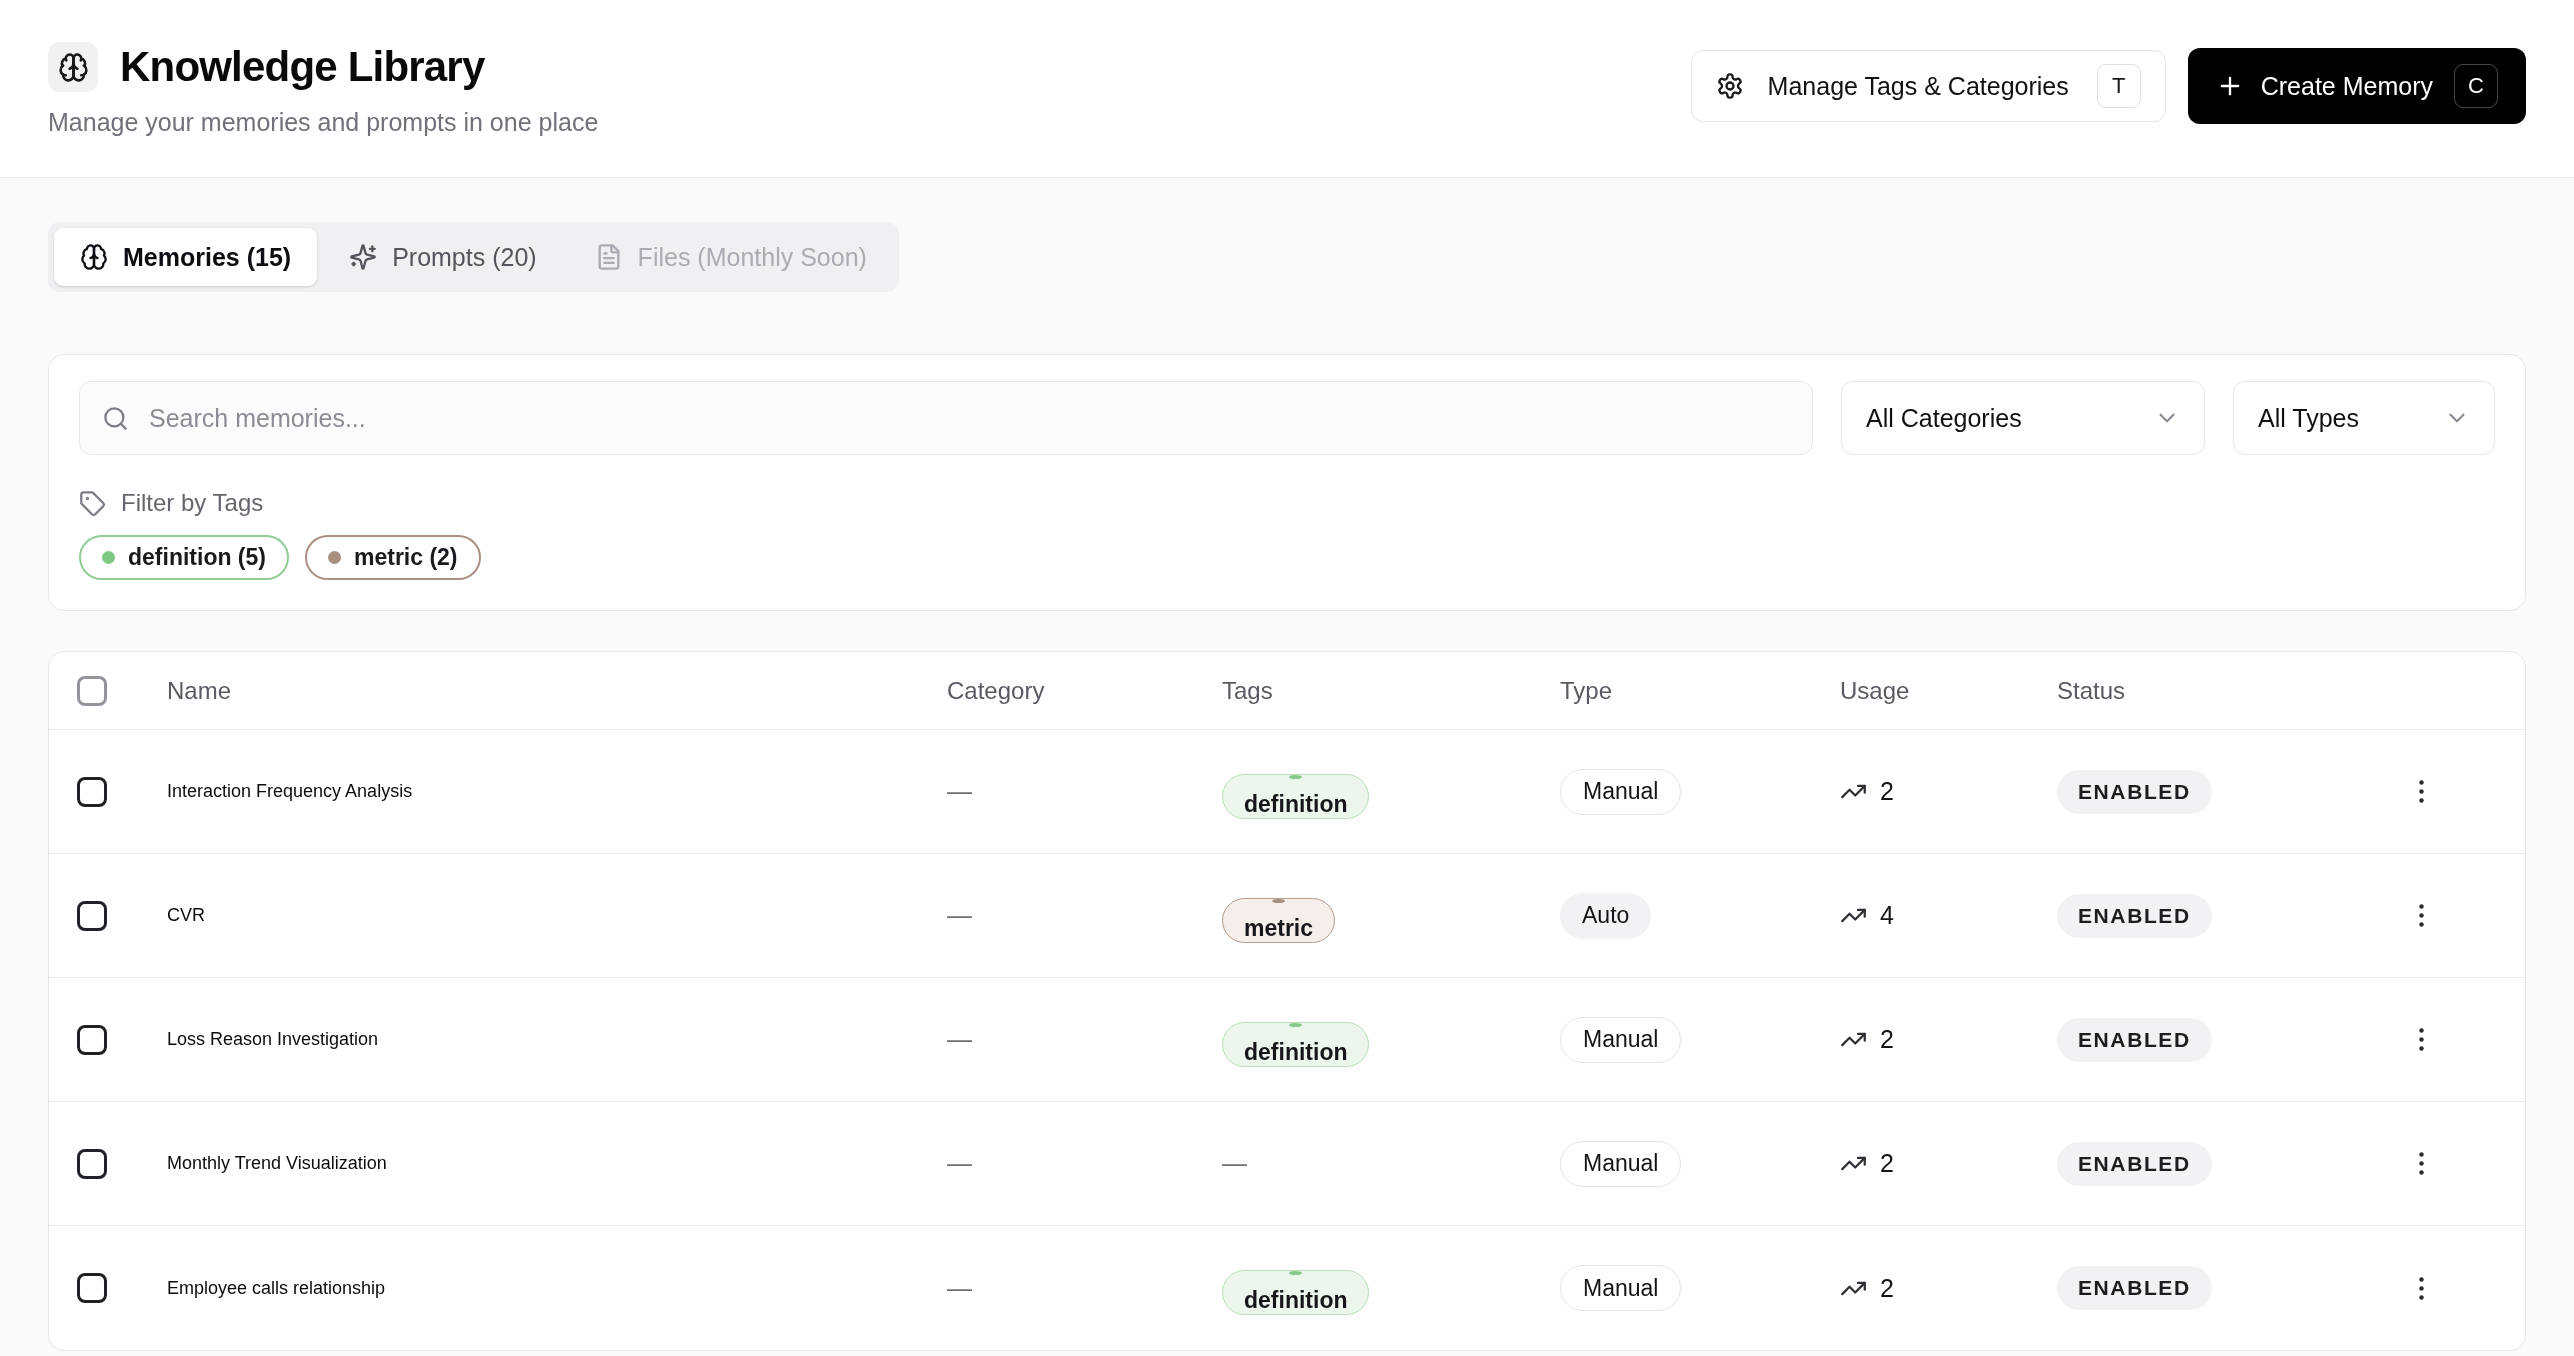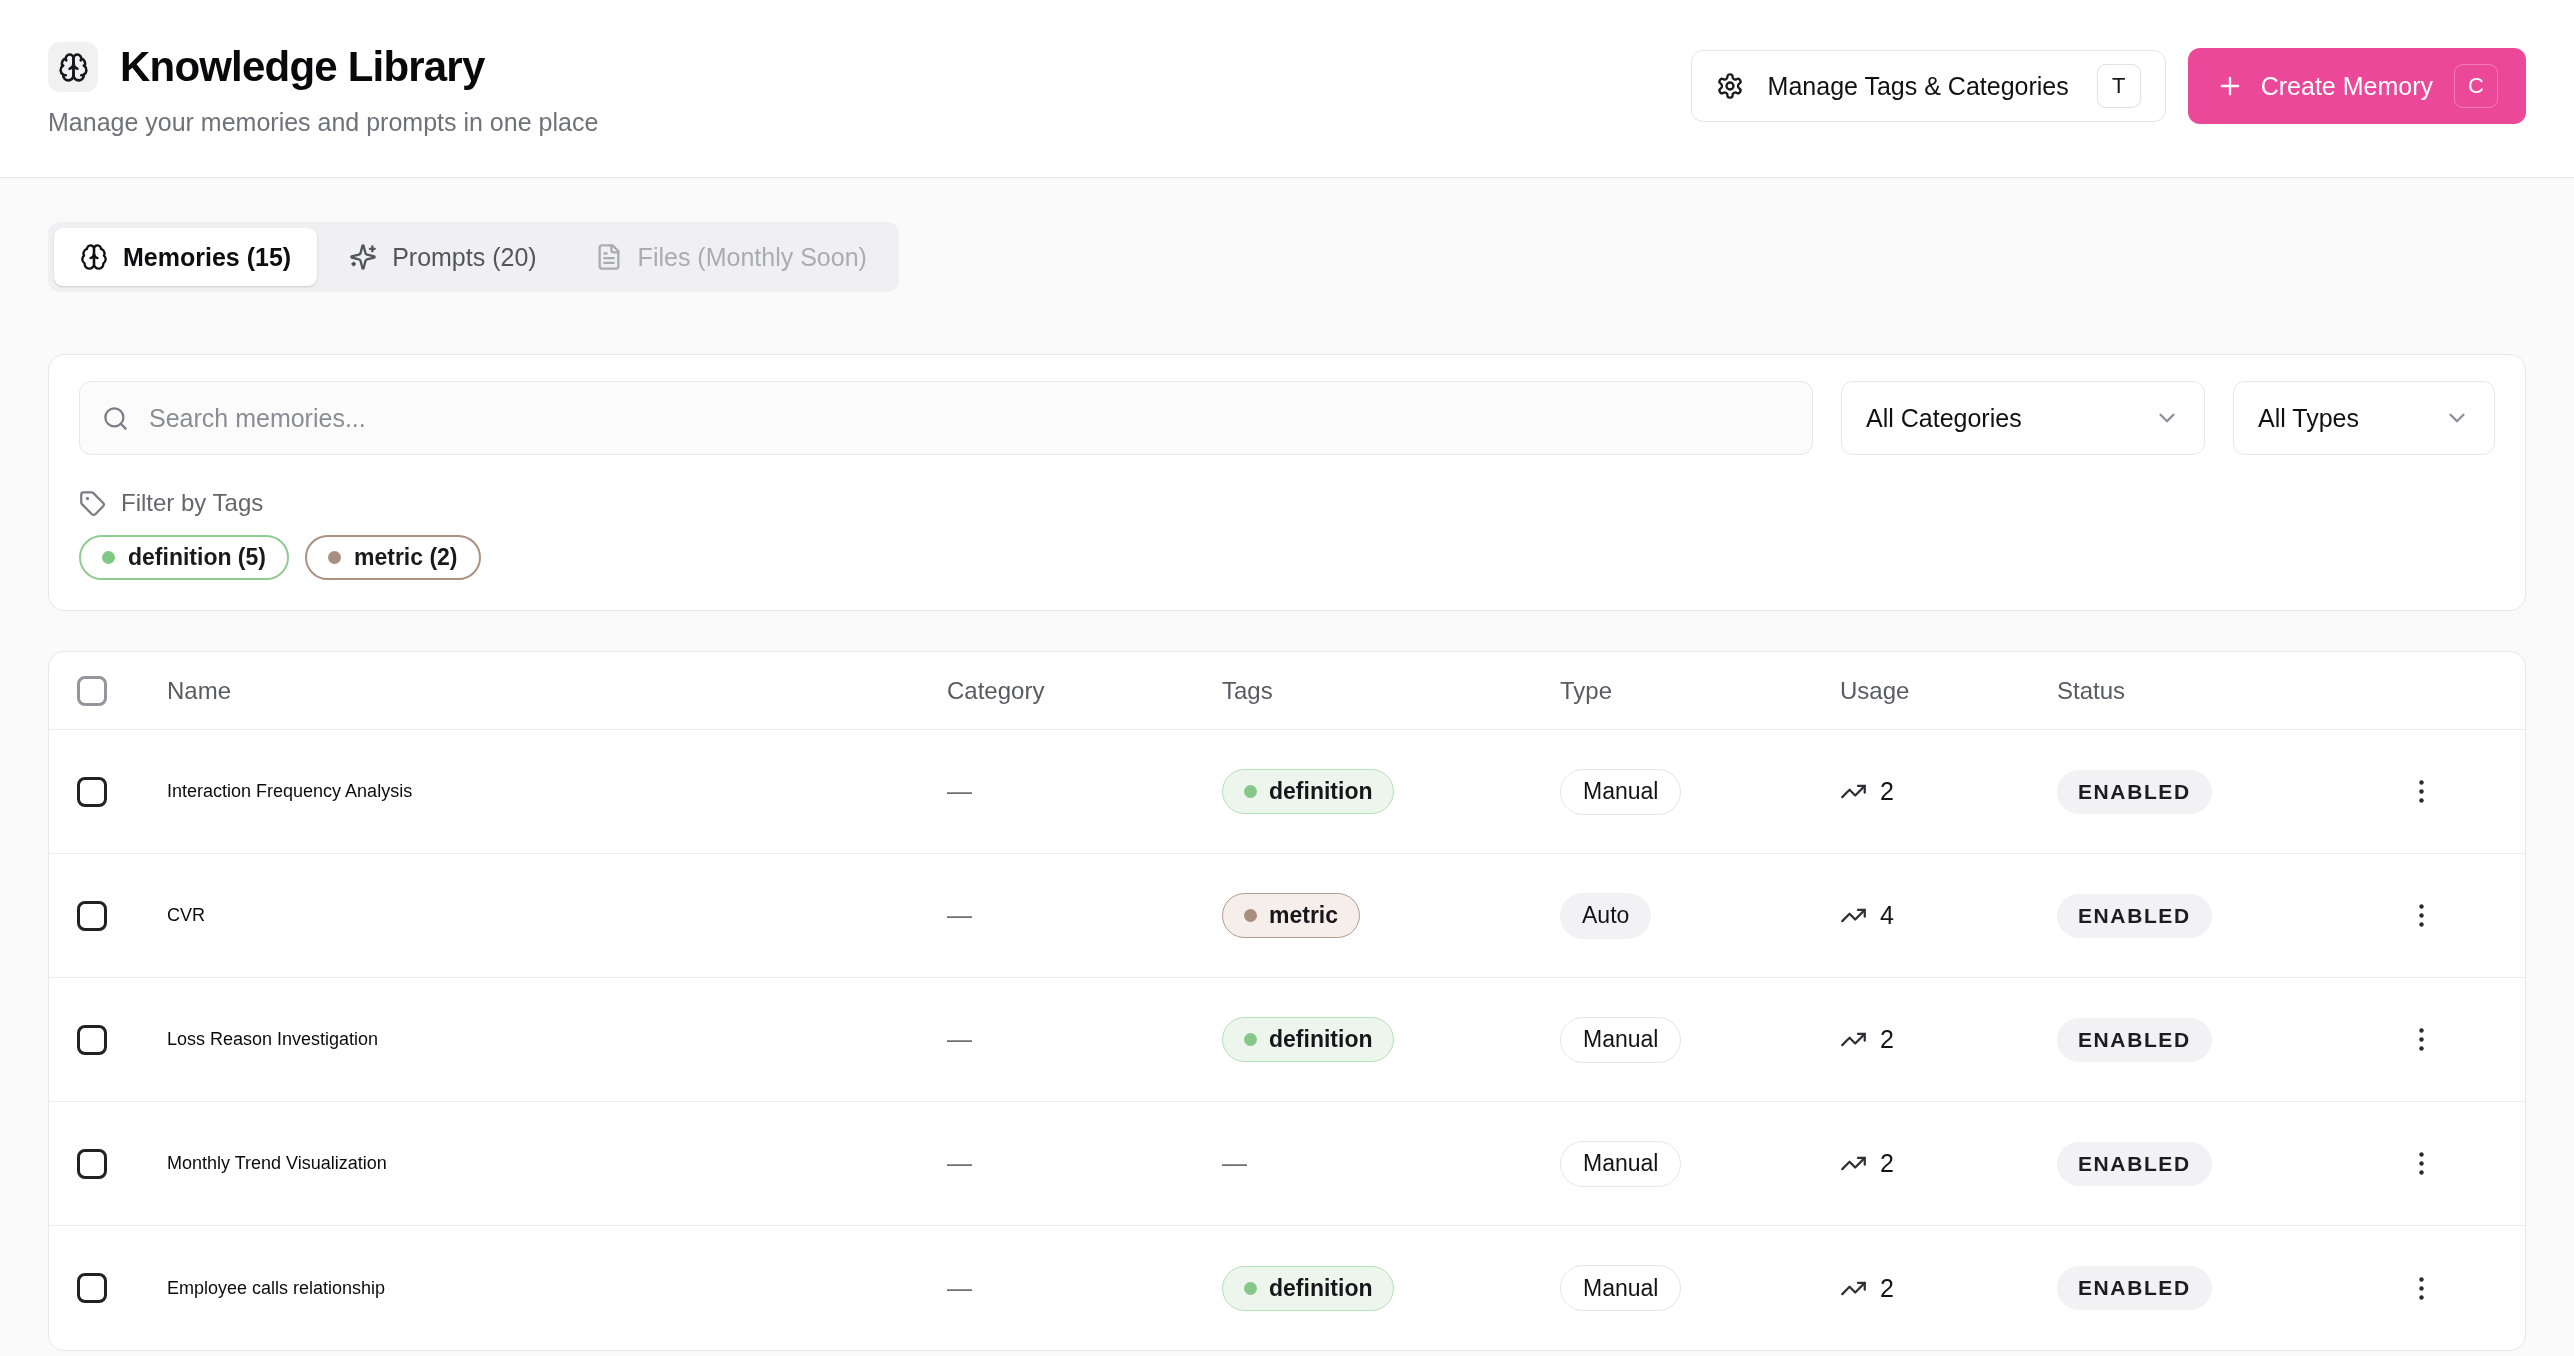--- a/index.html
+++ b/index.html
@@ -24,21 +24,21 @@
     display:flex; align-items:center; justify-content:center; color:#18181b;
   }
   .app-icon-box svg { width:31px; height:31px; }
   .page-title { margin:0; font-size:42px; font-weight:700; letter-spacing:-0.8px; color:#09090b; }
   .page-subtitle { margin:16px 0 0; font-size:25px; color:#71717a; }
 
   .header-actions { display:flex; align-items:center; gap:22px; margin-top:6px; }
   .btn { display:flex; align-items:center; gap:17px; border-radius:12px; font-size:25px; font-weight:500; white-space:nowrap; }
   .btn-outline { background:#fff; border:1.5px solid #e5e5e8; height:72px; padding:0 24px; color:#111114;gap:24px; }
   .btn-outline svg { width:28px; height:28px; color:#1b1b1f; }
-  .btn-dark { background:#ec4899; color:#ffffff; height:76px; padding:8px 28px; }
+  .btn-dark { background:#000000; color:#ffffff; height:76px; padding:8px 28px; }
   .btn-dark svg { width:28px; height:28px; }
   .kbd {
     display:flex; align-items:center; justify-content:center;
     width:44px; height:44px; border-radius:9px; font-size:22px; font-weight:500; margin-left:4px;
   }
   .kbd-light { border:1.5px solid #e0e0e4; color:#18181b; }
   .kbd-dark  { border:1.5px solid rgba(255,255,255,.28); color:#fff; }
 
   
   main { padding:44px 48px 0; }
@@ -98,21 +98,21 @@
   .trow.data { height:124px; border-bottom:1px solid #ededf0; }
   .trow.data:last-child { border-bottom:none; }
   .th { font-size:24px; font-weight:500; color:#5a5a63; }
   .cell-check { padding-left:28px; }
   .checkbox { display:block; width:30px; height:30px; border-radius:8px; border:3px solid #202025; background:#fff; }
   .checkbox.header { border-color:#94949c; }
   .cell-name { font-size:18px; font-weight:500; color:#0c0c10; }
   .dash { font-size:25px; color:#6e6e77; }
   .tagpill {
     display:inline-flex; align-items:center; gap:12px; height:45px; padding:0 21px;
-    border-radius:23px; font-size:23px; font-weight:600; color:#17171b; width:max-content;
+    border-radius:23px; font-size:23px; font-weight:600; color:#17171b; width:max-content;flex-direction:column;
   }
   .tagpill .dot { width:13px; height:13px; border-radius:50%; }
   .tag-green { background:#ecf6ec; border:1.5px solid #b7dfb8; }
   .tag-green .dot { background:#85c889; }
   .tag-brown { background:#f5eeea; border:1.5px solid #b49c8d; }
   .tag-brown .dot { background:#a88e7f; }
   .type-badge {
     display:inline-flex; align-items:center; height:46px; padding:0 22px;
     border-radius:23px; font-size:23px; font-weight:500; color:#141418; width:max-content;
   }

